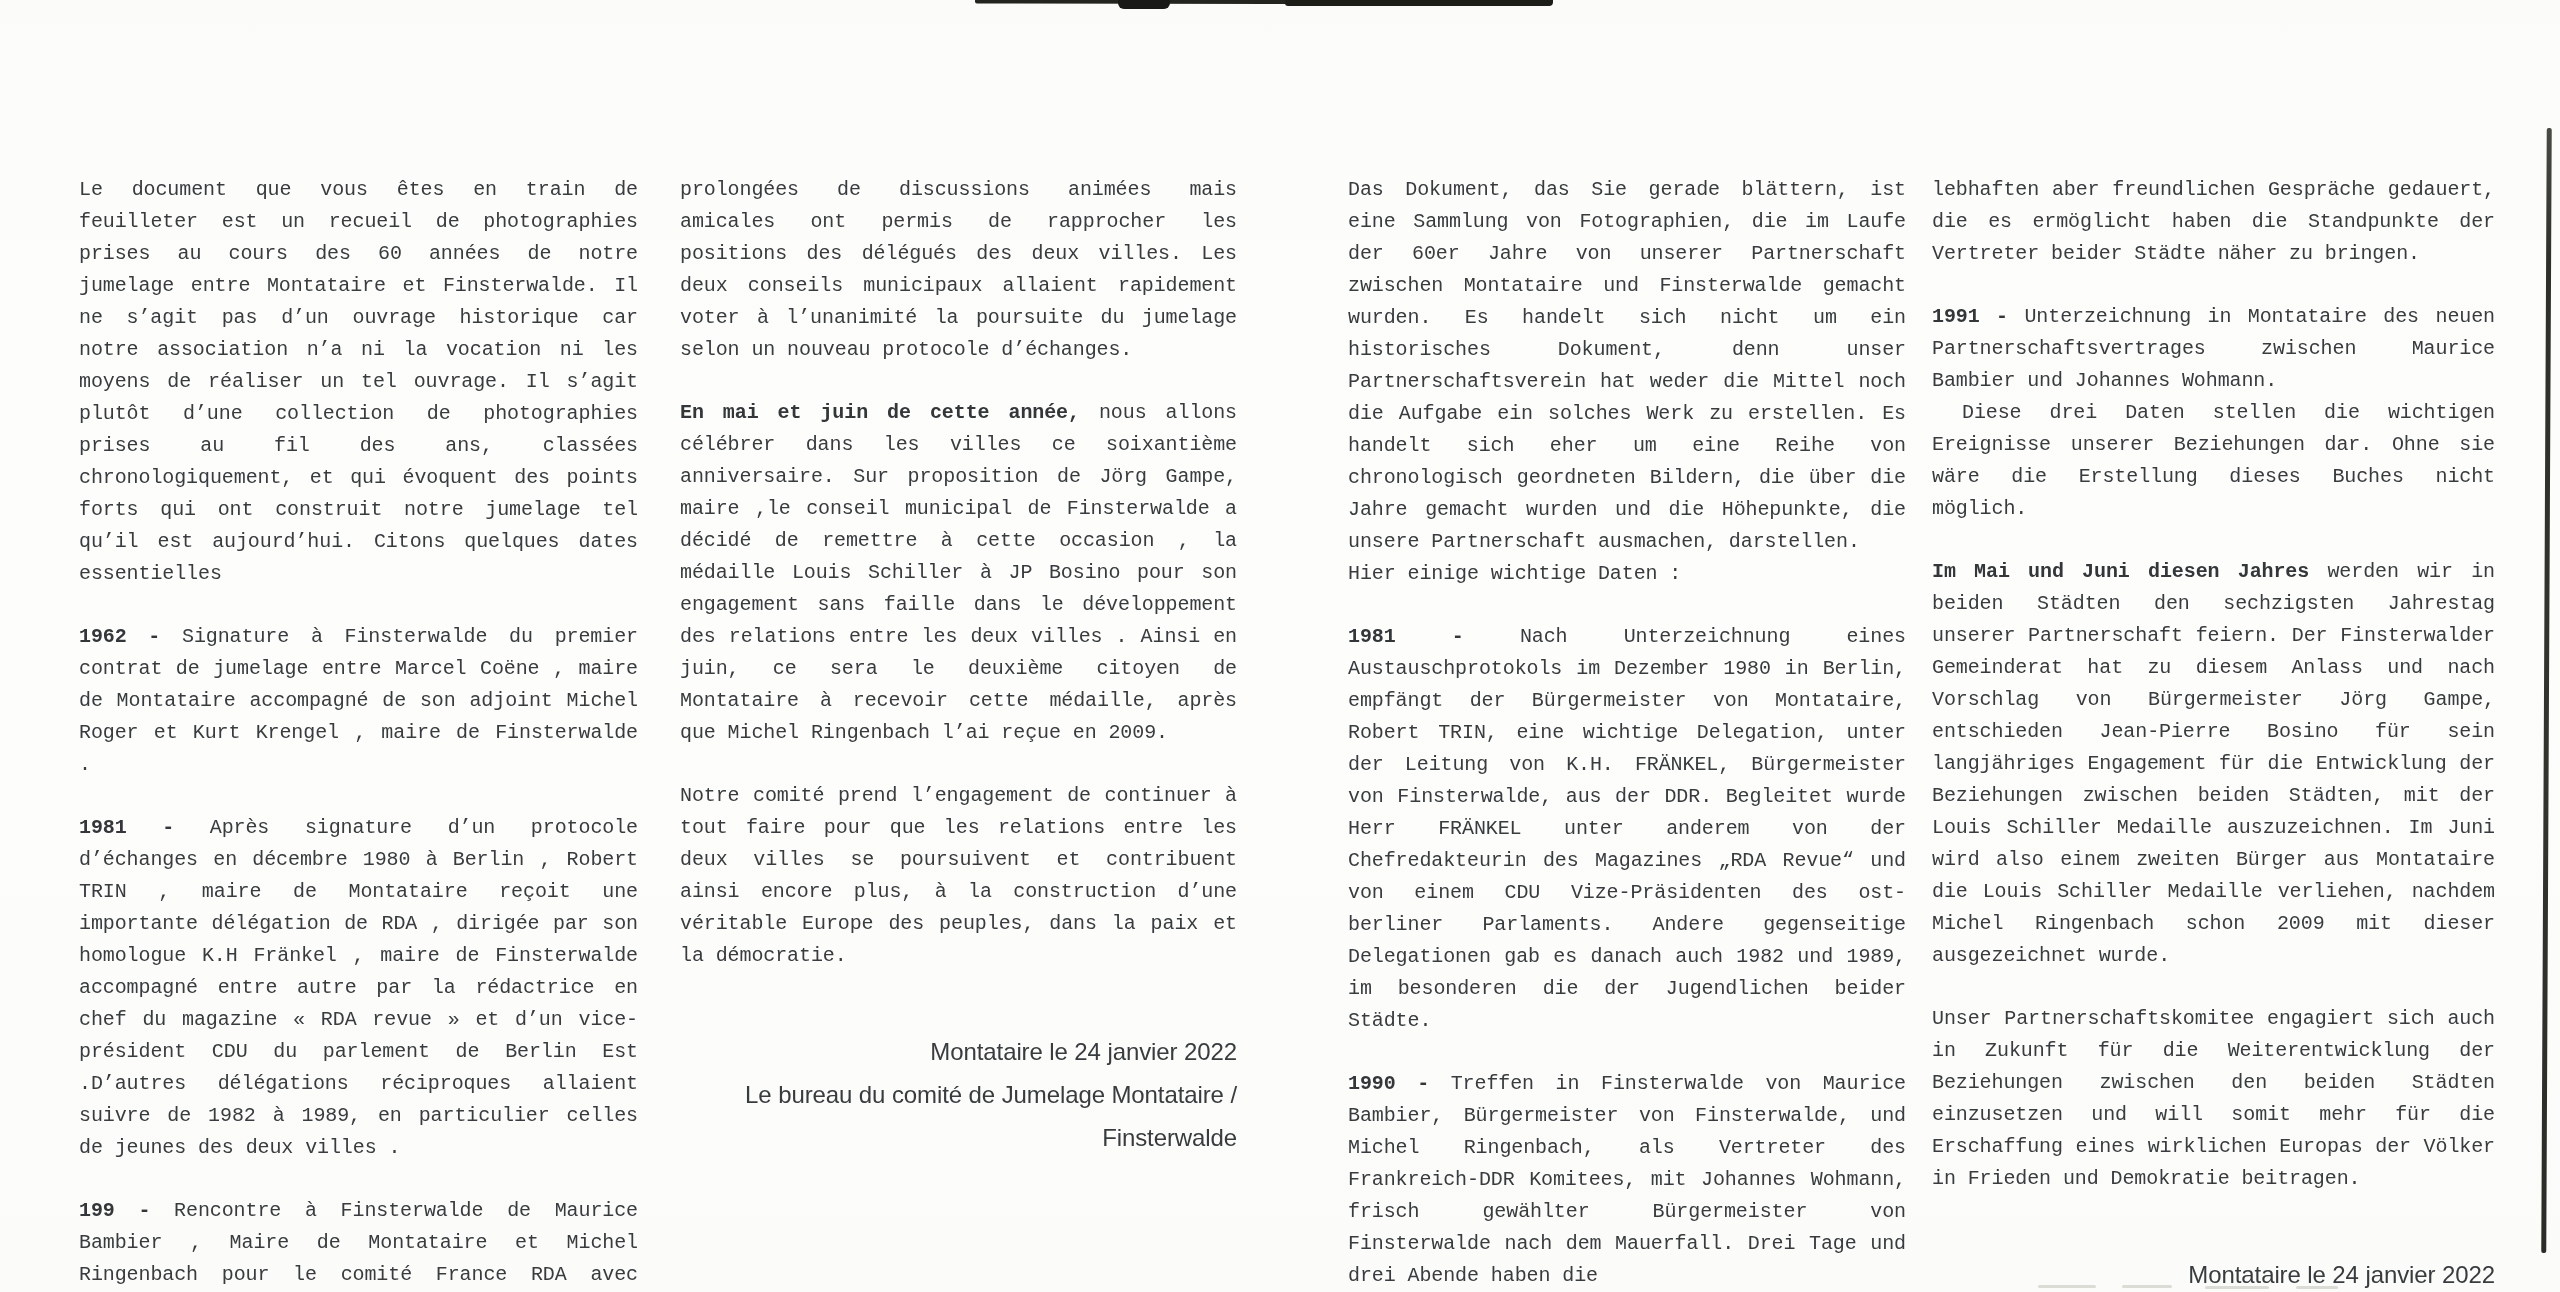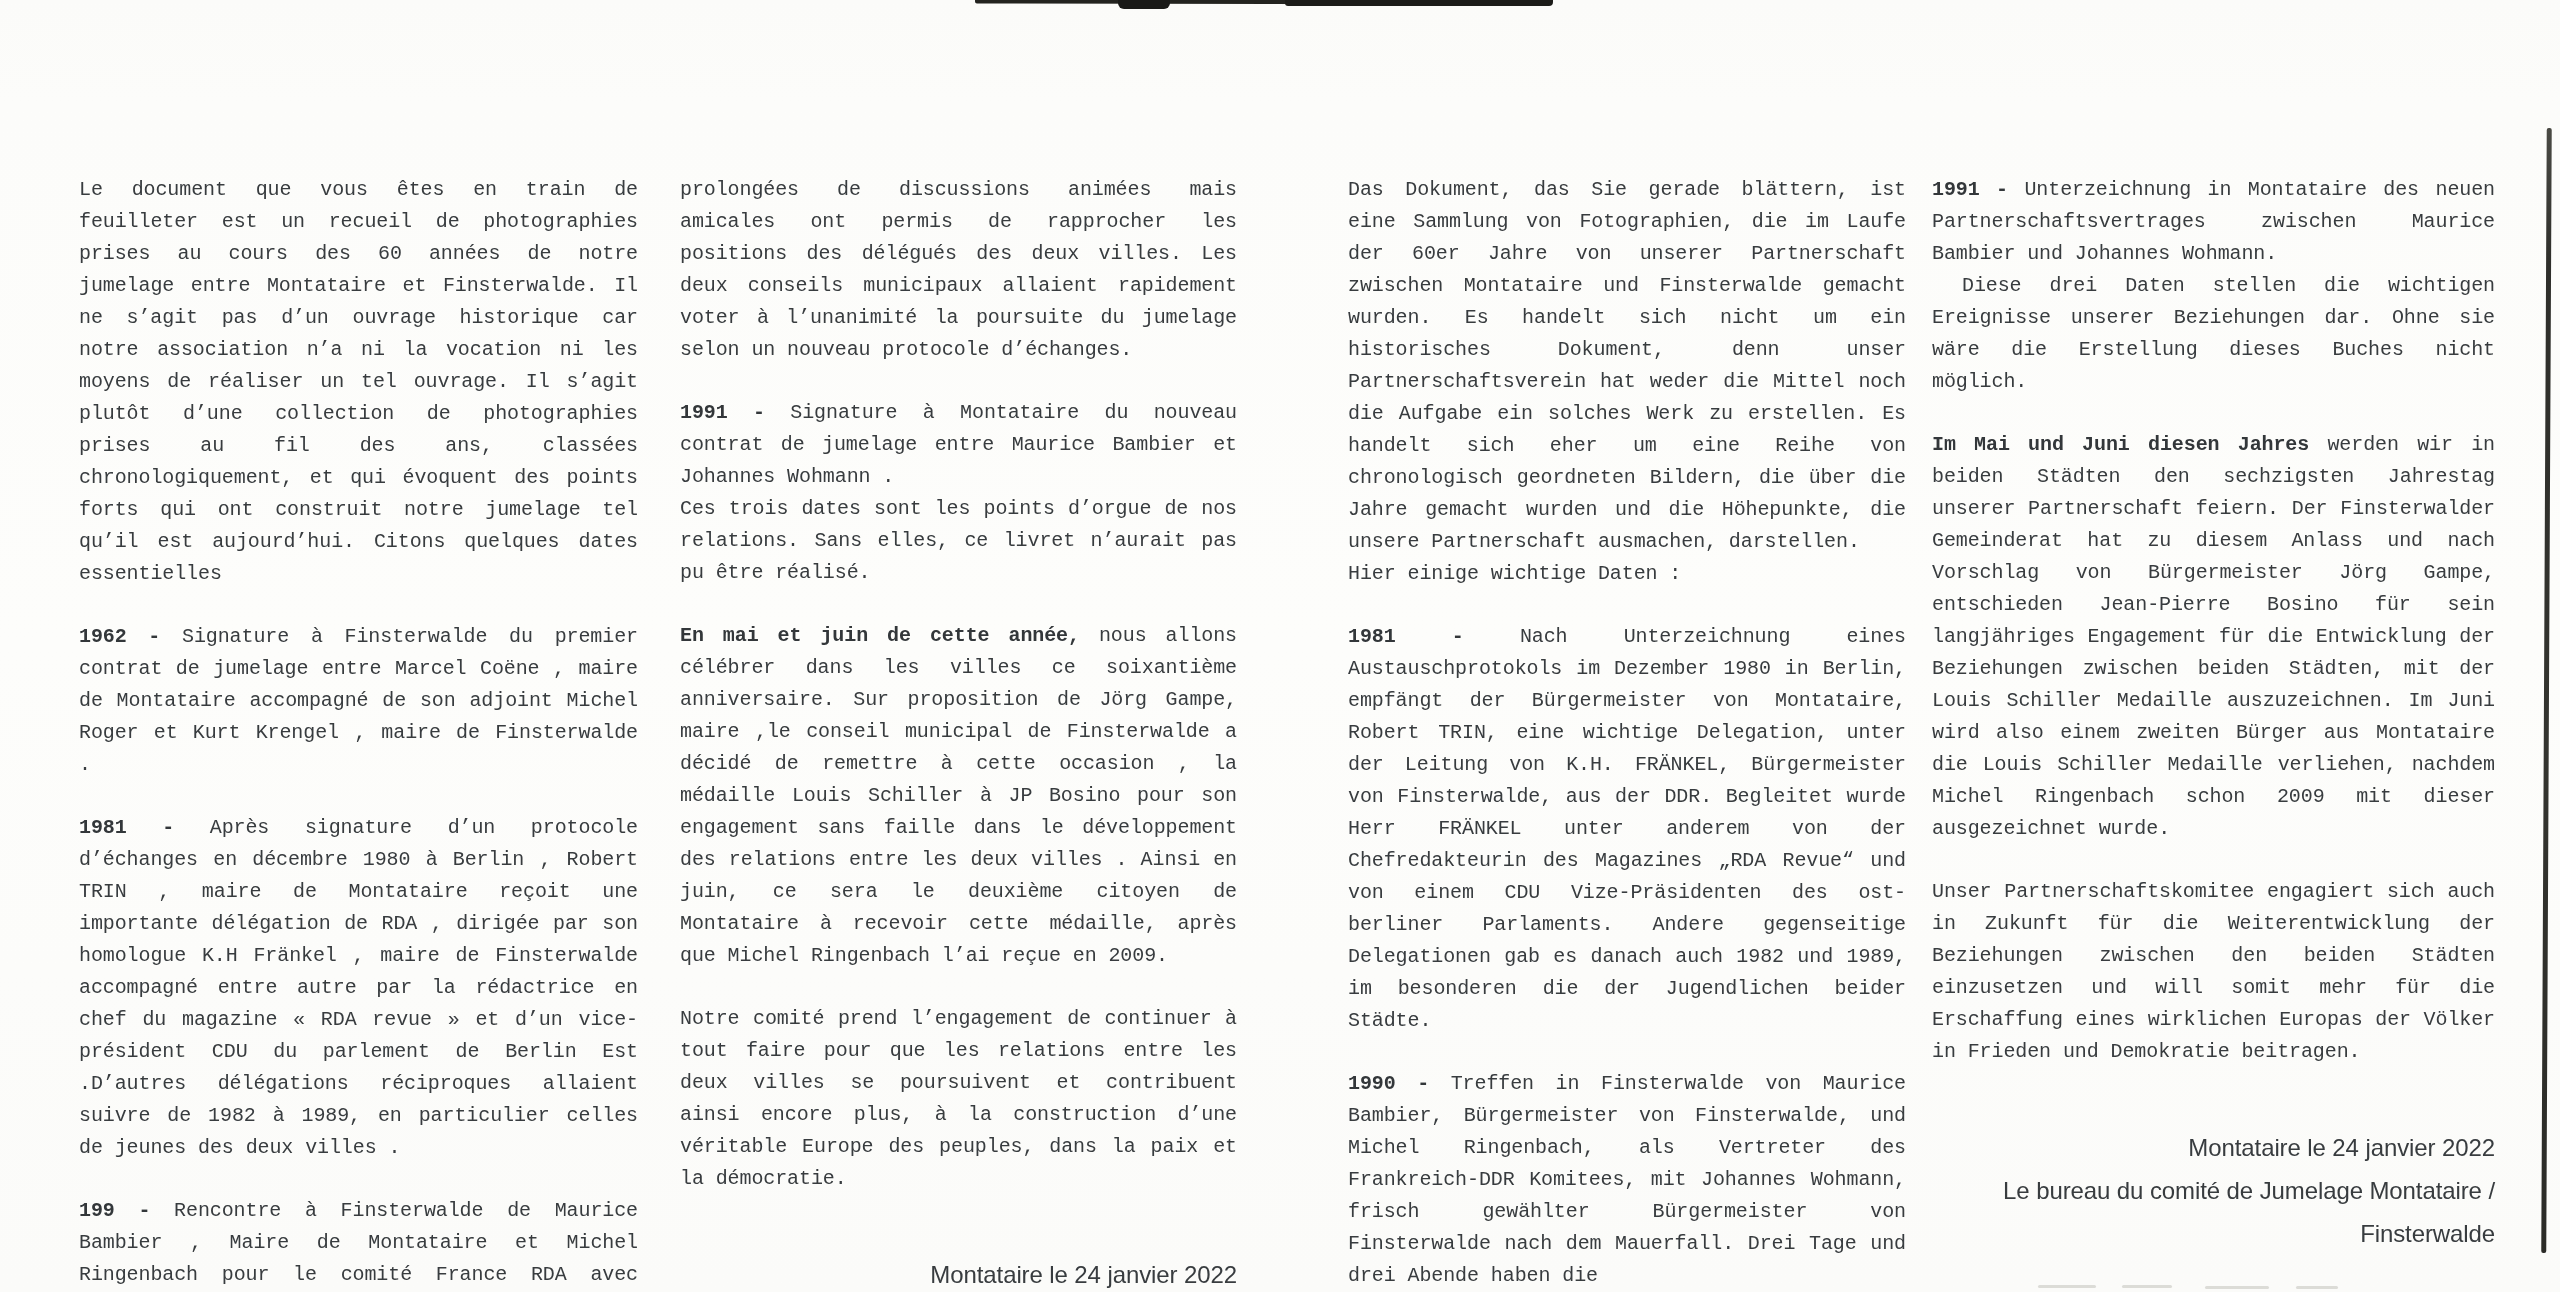--- a/index.html
+++ b/index.html
@@ -107,36 +107,36 @@
 
   <section class="col" id="col1">
     <p class="para"><b class="lead"></b><span>Le document que vous êtes en train de feuilleter est un recueil de photographies prises au cours des 60 années de notre jumelage entre Montataire et Finsterwalde. Il ne s’agit pas d’un ouvrage historique car notre association n’a ni la vocation ni les moyens de réaliser un tel ouvrage. Il s’agit plutôt d’une collection de photographies prises au fil des ans, classées chronologiquement, et qui évoquent des points forts qui ont construit notre jumelage tel qu’il est aujourd’hui. Citons quelques dates essentielles</span></p>
     <p class="para"><b class="lead">1962 - </b><span>Signature à Finsterwalde du premier contrat de jumelage entre Marcel Coëne , maire de Montataire accompagné de son adjoint Michel Roger et Kurt Krengel , maire de Finsterwalde .</span></p>
     <p class="para"><b class="lead">1981 - </b><span>Après signature d’un protocole d’échanges en décembre 1980 à Berlin , Robert TRIN , maire de Montataire reçoit une importante délégation de RDA , dirigée par son homologue K.H Fränkel , maire de Finsterwalde accompagné entre autre par la rédactrice en chef du magazine « RDA revue » et d’un vice-président CDU du parlement de Berlin Est .D’autres délégations réciproques allaient suivre de 1982 à 1989, en particulier celles de jeunes des deux villes .</span></p>
     <p class="para"><b class="lead">199 - </b><span>Rencontre à Finsterwalde de Maurice Bambier , Maire de Montataire et Michel Ringenbach pour le comité France RDA avec Johannes Wohmann élu fraichement maire de Finsterwalde après la chute du mur de Berlin , entourés de quelques élus de Finsterwalde . Trois journées et soirées</span></p>
   </section>
 
   <section class="col" id="col2">
     <p class="para"><b class="lead"></b><span>prolongées de discussions animées mais amicales ont permis de rapprocher les positions des délégués des deux villes. Les deux conseils municipaux allaient rapidement voter à l’unanimité la poursuite du jumelage selon un nouveau protocole d’échanges.</span></p>
-    <p class="para"><b class="lead">1991 - </b><span>Signature à Montataire du nouveau contrat de jumelage entre Maurice Bambier et Johannes Wohmann .</span><span class="block">Ces trois dates sont les points d’orgue de nos relations. Sans elles, ce livret n’aurait pas pu être réalisé.</span></p>
     <p class="para"><b class="lead">En mai et juin de cette année, </b><span>nous allons célébrer dans les villes ce soixantième anniversaire. Sur proposition de Jörg Gampe, maire ,le conseil municipal de Finsterwalde a décidé de remettre à cette occasion , la médaille Louis Schiller à JP Bosino pour son engagement sans faille dans le développement des relations entre les deux villes . Ainsi en juin, ce sera le deuxième citoyen de Montataire à recevoir cette médaille, après que Michel Ringenbach l’ai reçue en 2009.</span></p>
     <p class="para"><b class="lead"></b><span>Notre comité prend l’engagement de continuer à tout faire pour que les relations entre les deux villes se poursuivent et contribuent ainsi encore plus, à la construction d’une véritable Europe des peuples, dans la paix et la démocratie.</span></p>
     <div class="signature">
       <div>Montataire le 24 janvier 2022</div>
       <div>Le bureau du comité de Jumelage Montataire / Finsterwalde</div>
     </div>
   </section>
 
   <section class="col" id="col3">
     <p class="para"><b class="lead"></b><span>Das Dokument, das Sie gerade blättern, ist eine Sammlung von Fotographien, die im Laufe der 60er Jahre von unserer Partnerschaft zwischen Montataire und Finsterwalde gemacht wurden. Es handelt sich nicht um ein historisches Dokument, denn unser Partnerschaftsverein hat weder die Mittel noch die Aufgabe ein solches Werk zu erstellen. Es handelt sich eher um eine Reihe von chronologisch geordneten Bildern, die über die Jahre gemacht wurden und die Höhepunkte, die unsere Partnerschaft ausmachen, darstellen.</span><span class="block">Hier einige wichtige Daten :</span></p>
     <p class="para"><b class="lead">1981 - </b><span>Nach Unterzeichnung eines Austauschprotokols im Dezember 1980 in Berlin, empfängt der Bürgermeister von Montataire, Robert TRIN, eine wichtige Delegation, unter der Leitung von K.H. FRÄNKEL, Bürgermeister von Finsterwalde, aus der DDR. Begleitet wurde Herr FRÄNKEL unter anderem von der Chefredakteurin des Magazines „RDA Revue“ und von einem CDU Vize-Präsidenten des ost-berliner Parlaments. Andere gegenseitige Delegationen gab es danach auch 1982 und 1989, im besonderen die der Jugendlichen beider Städte.</span></p>
     <p class="para"><b class="lead">1990 - </b><span>Treffen in Finsterwalde von Maurice Bambier, Bürgermeister von Finsterwalde, und Michel Ringenbach, als Vertreter des Frankreich-DDR Komitees, mit Johannes Wohmann, frisch gewählter Bürgermeister von Finsterwalde nach dem Mauerfall. Drei Tage und drei Abende haben die</span></p>
   </section>
 
   <section class="col" id="col4">
+    <p class="para"><b class="lead"></b><span>lebhaften aber freundlichen Gespräche gedauert, die es ermöglicht haben die Standpunkte der Vertreter beider Städte näher zu bringen.</span></p>
     <p class="para"><b class="lead">1991 - </b><span>Unterzeichnung in Montataire des neuen Partnerschaftsvertrages zwischen Maurice Bambier und Johannes Wohmann.</span><span class="block indent">Diese drei Daten stellen die wichtigen Ereignisse unserer Beziehungen dar. Ohne sie wäre die Erstellung dieses Buches nicht möglich.</span></p>
     <p class="para"><b class="lead">Im Mai und Juni diesen Jahres </b><span>werden wir in beiden Städten den sechzigsten Jahrestag unserer Partnerschaft feiern. Der Finsterwalder Gemeinderat hat zu diesem Anlass und nach Vorschlag von Bürgermeister Jörg Gampe, entschieden Jean-Pierre Bosino für sein langjähriges Engagement für die Entwicklung der Beziehungen zwischen beiden Städten, mit der Louis Schiller Medaille auszuzeichnen. Im Juni wird also einem zweiten Bürger aus Montataire die Louis Schiller Medaille verliehen, nachdem Michel Ringenbach schon 2009 mit dieser ausgezeichnet wurde.</span></p>
     <p class="para"><b class="lead"></b><span>Unser Partnerschaftskomitee engagiert sich auch in Zukunft für die Weiterentwicklung der Beziehungen zwischen den beiden Städten einzusetzen und will somit mehr für die Erschaffung eines wirklichen Europas der Völker in Frieden und Demokratie beitragen.</span></p>
     <div class="signature">
       <div>Montataire le 24 janvier 2022</div>
       <div>Le bureau du comité de Jumelage Montataire / Finsterwalde</div>
     </div>
   </section>
 
 </div>

